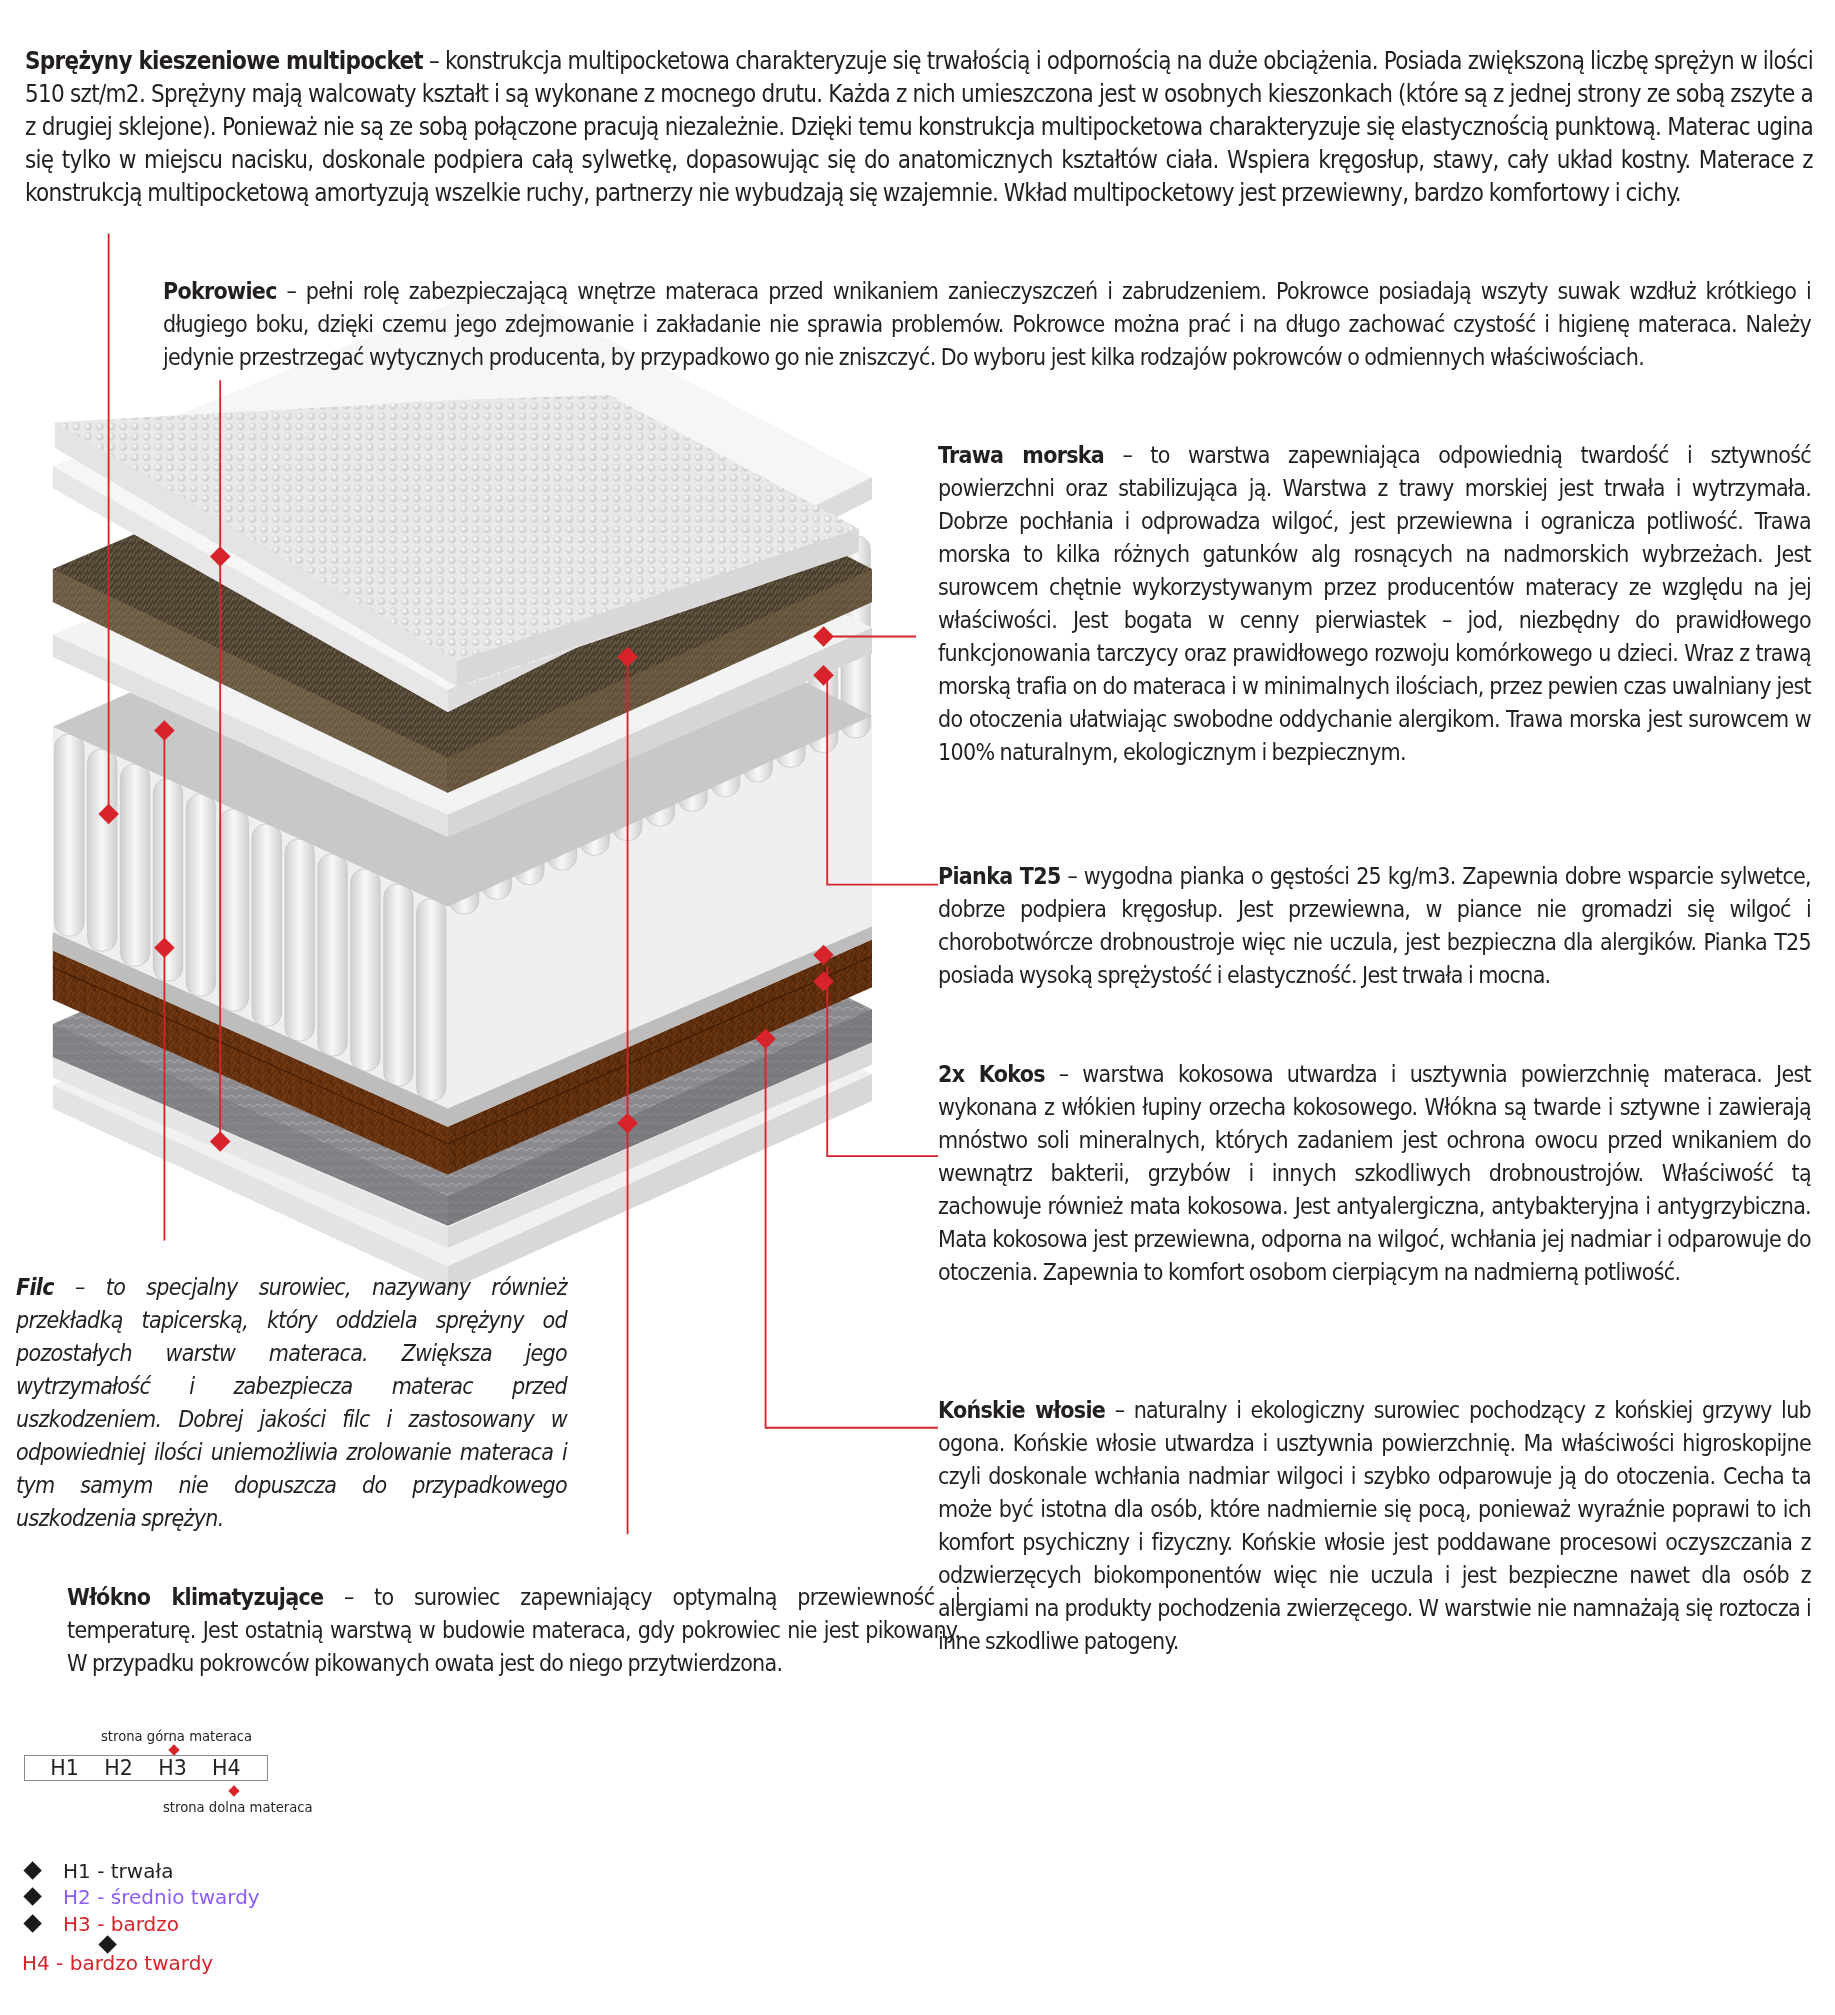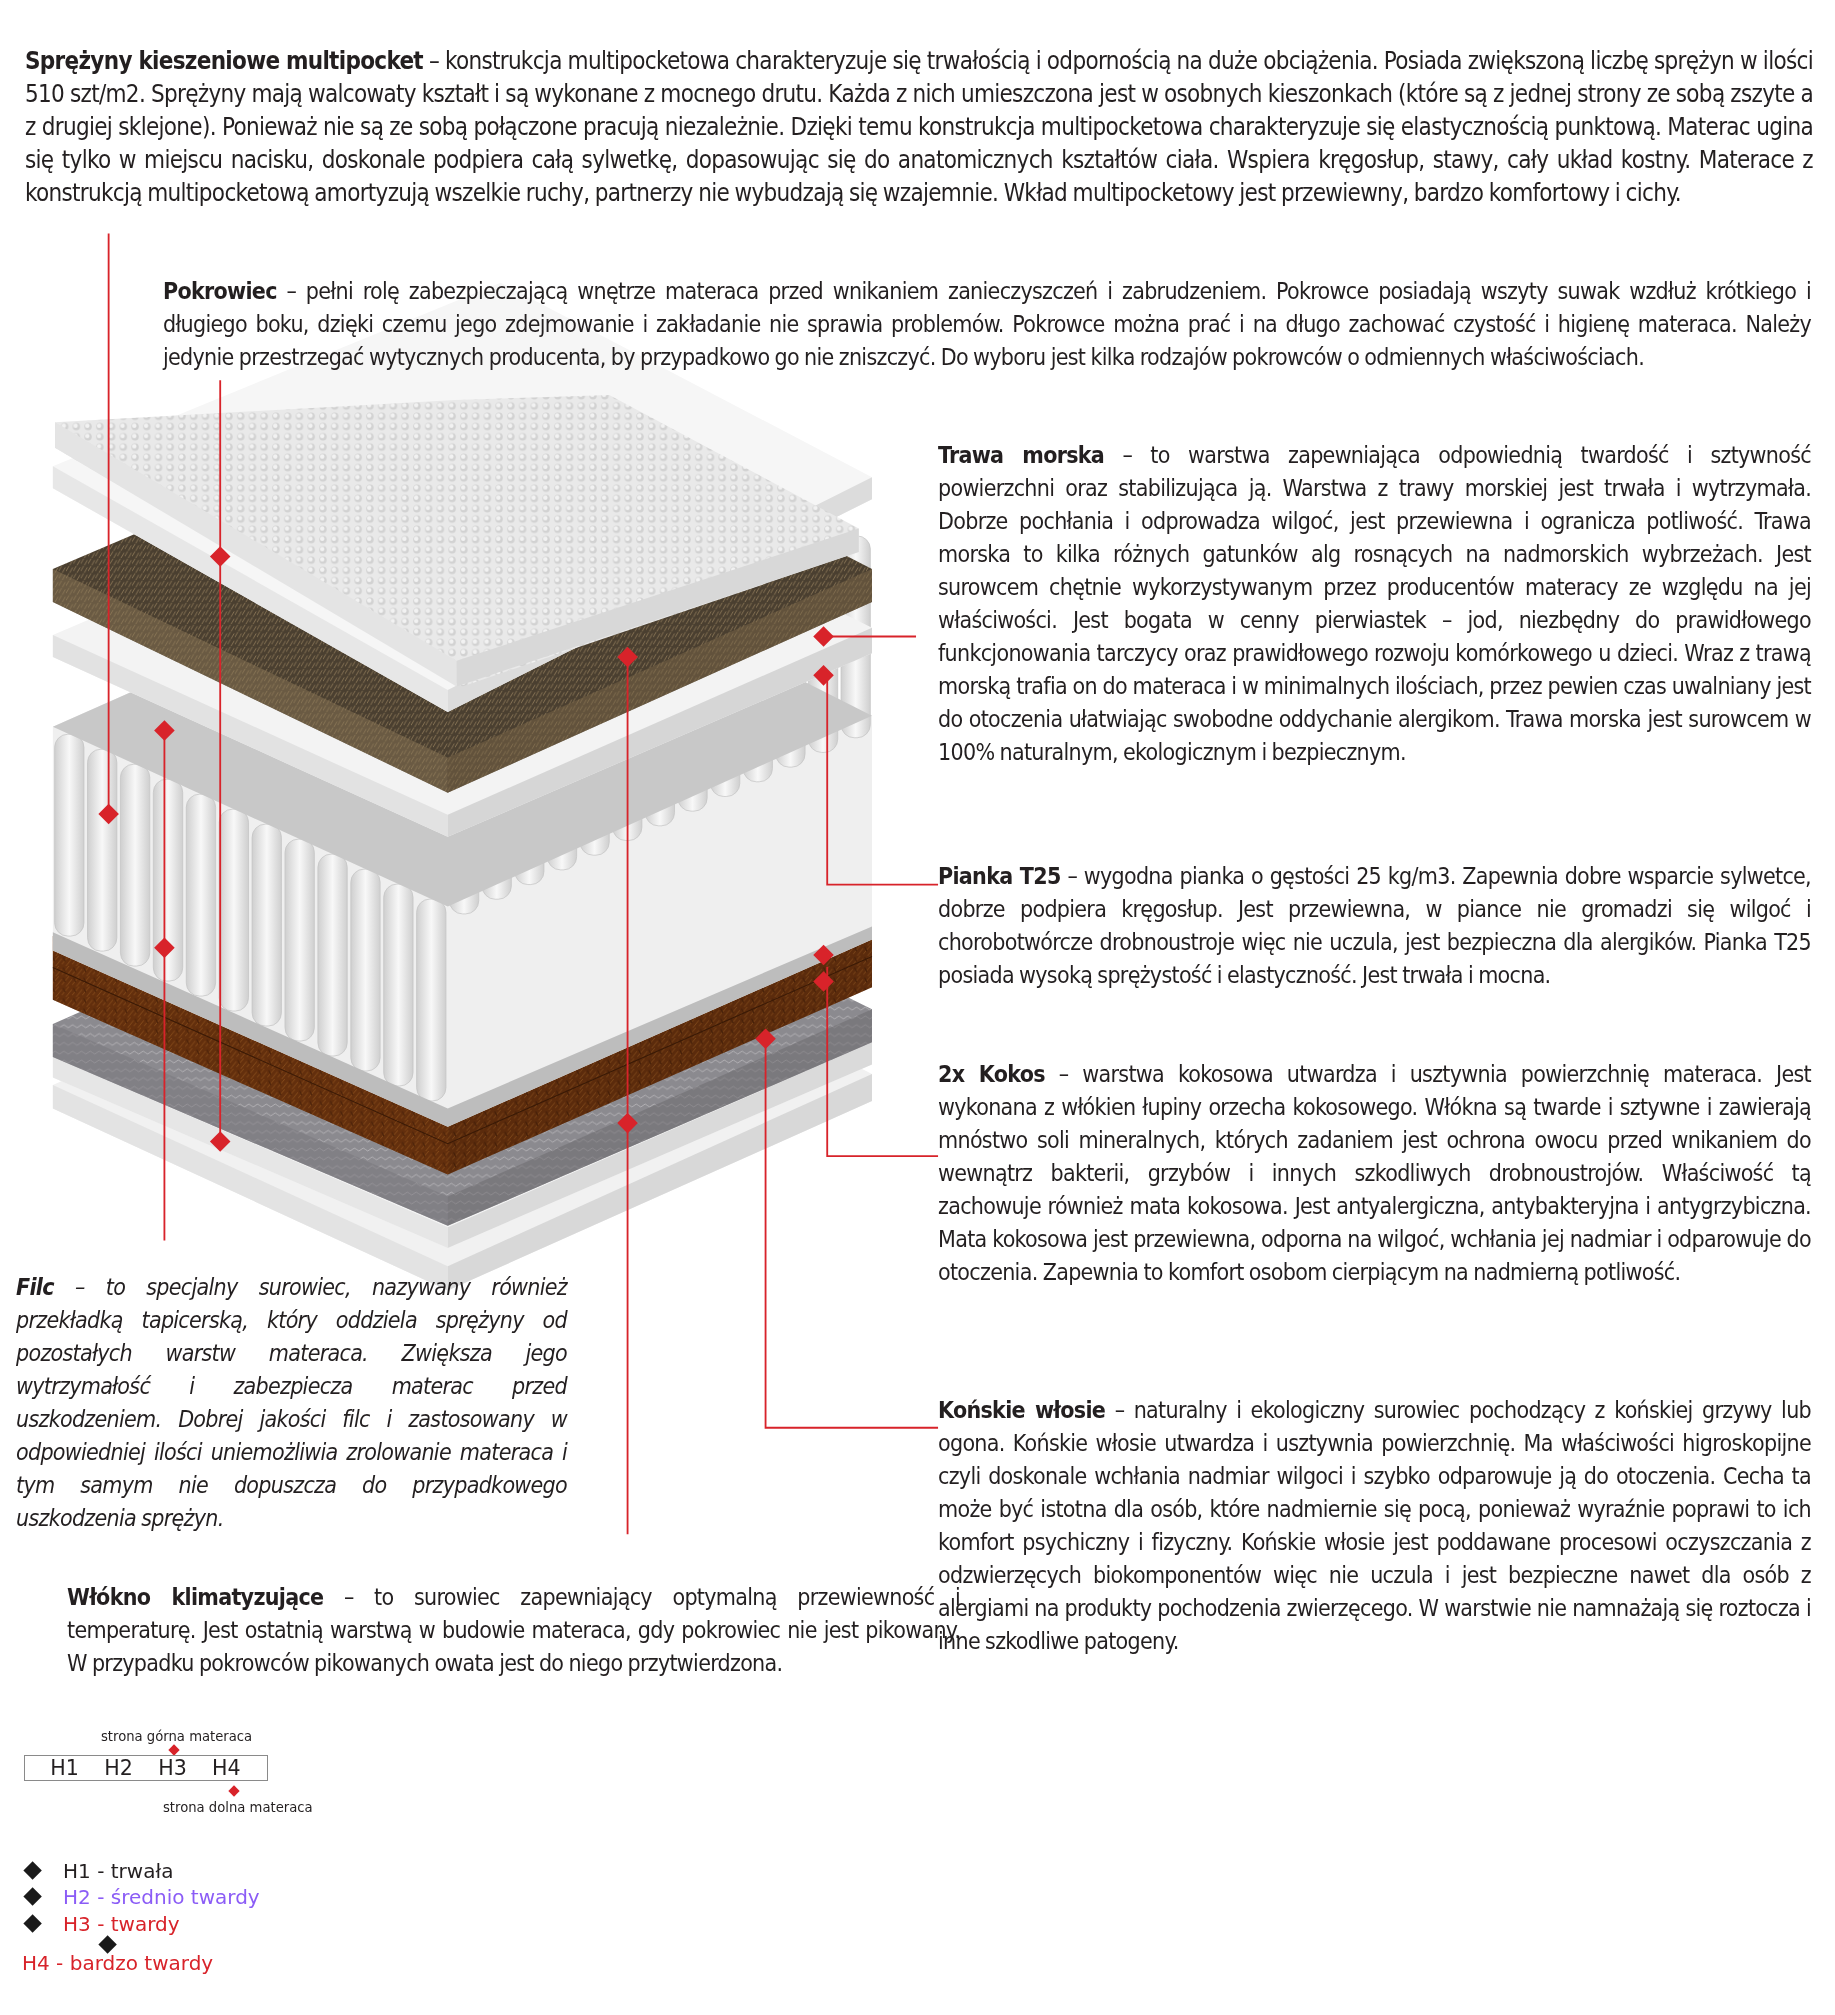--- a/index.html
+++ b/index.html
@@ -196,19 +196,19 @@
 <div class="legend-item" style="top:1859px;">
   <span class="bullet"></span>
   <span class="legend-label" style="color: rgb(35, 31, 32);">H1 - trwała</span>
 </div>
 <div class="legend-item" style="top:1885px;">
   <span class="bullet"></span>
   <span class="legend-label" style="color: #8b5cf6;">H2 - średnio twardy</span>
 </div>
 <div class="legend-item" style="top:1912px;">
   <span class="bullet"></span>
-  <span class="legend-label" style="color: rgb(216, 35, 42);">H3 - twardy</span>
+  <span class="legend-label" style="color: rgb(216, 35, 42);">H3 - bardzo</span>
 </div>
 <div class="legend-item" style="top:1938px;flex-direction:column;">
   <span class="bullet"></span>
   <span class="legend-label" style="color: rgb(216, 35, 42);">H4 - bardzo twardy</span>
 </div>
 
 
 </body></html>

